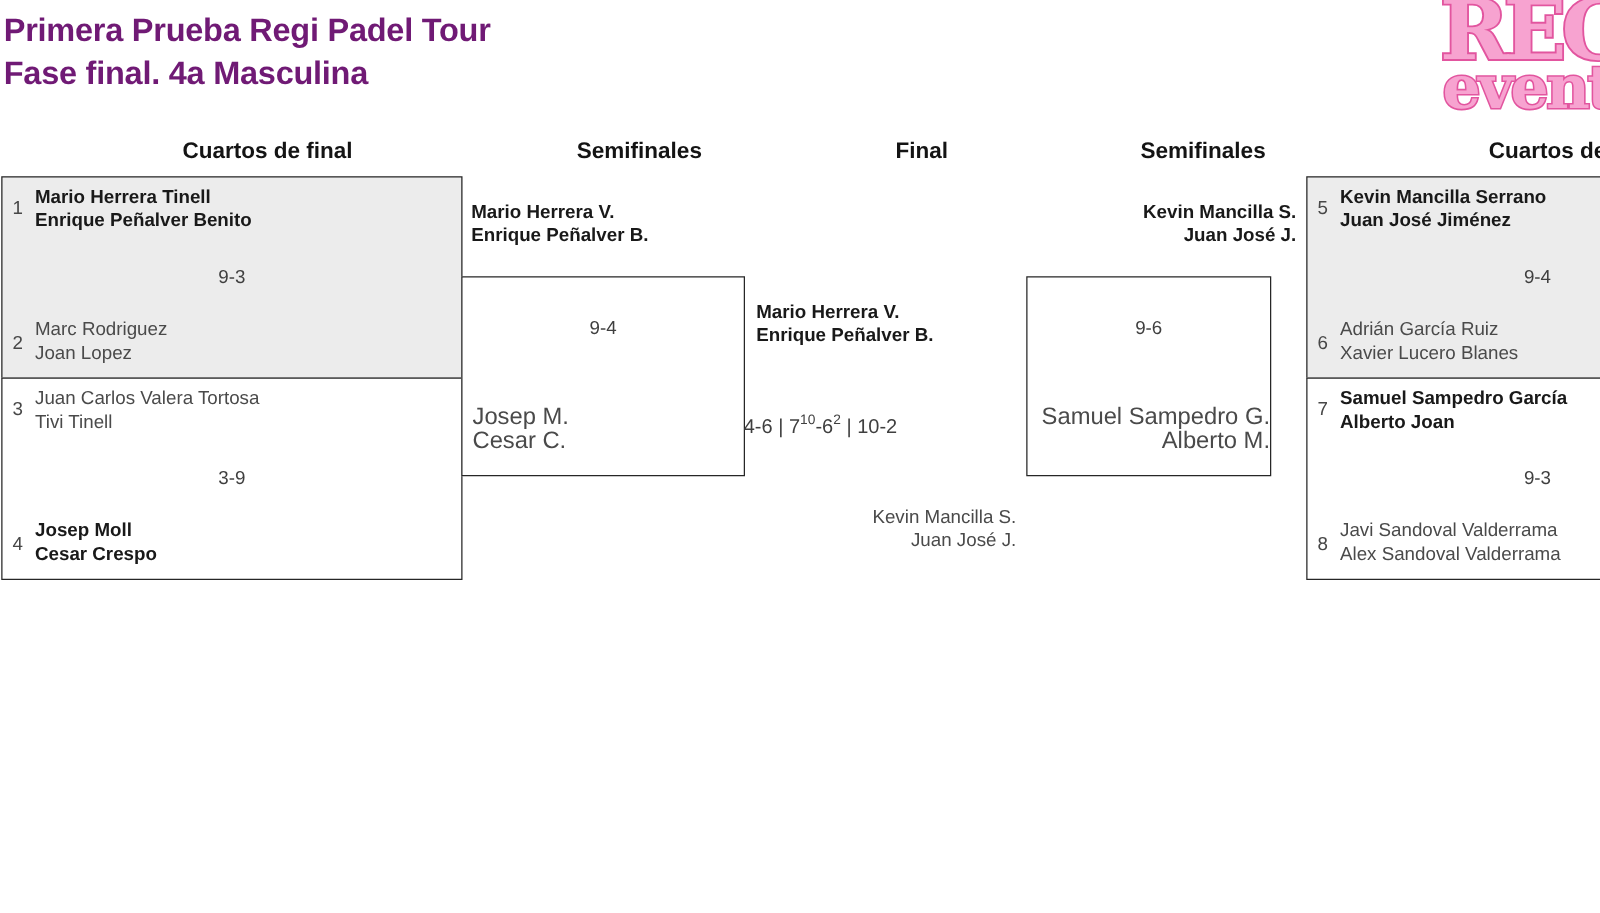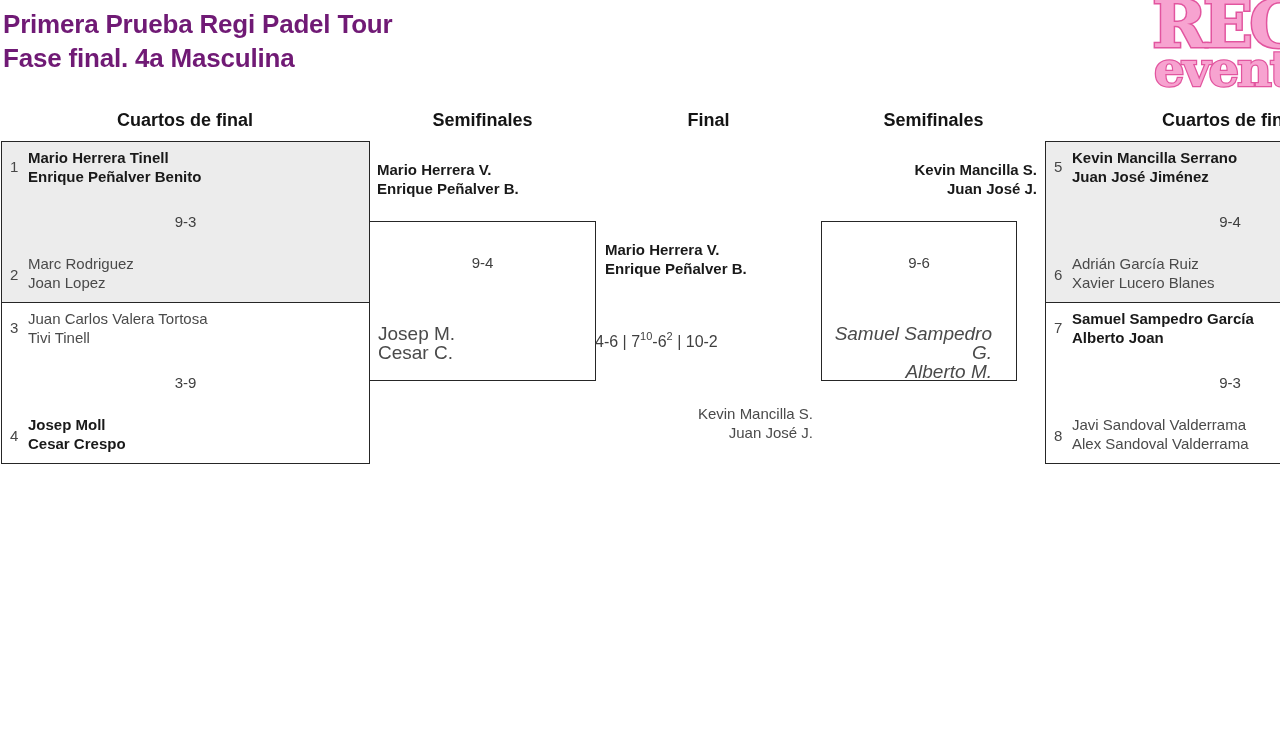--- a/index.html
+++ b/index.html
@@ -17,21 +17,21 @@
     font-size: 26px; font-weight: 700; line-height: 34px;
     color: #701a75; letter-spacing: -0.2px;
   }
 
   
   .logo { position: absolute; left: 1152px; top: 0; width: 230px; height: 100px; }
 
   
   .col-header {
     position: absolute; top: 110px; height: 24px;
-    text-align: center; font-size: 18px; font-weight: 700; color: #141414;
+    text-align: center; font-size: 18px; font-weight: 700; color: #141414; padding-left: 29px;
   }
   #h-qf-left  { left: 0;     width: 370px; }
   #h-sf-left  { left: 370px; width: 225px; }
   #h-final    { left: 595px; width: 227px; }
   #h-sf-right { left: 822px; width: 223px; }
   #h-qf-right { left: 1045px; width: 370px; }
 
   
   .match {
     position: absolute;
@@ -68,21 +68,21 @@
   .sf-box {
     position: absolute; top: 221px;
     height: 160px; border: 1px solid #262626;
     box-sizing: border-box; background: #ffffff;
   }
   #sf-left-box  { left: 369px; width: 227px; }
   #sf-right-box { left: 821px; width: 196px; }
   .sf-box .score { top: 32px; }
   .sf-loser { position: absolute; top: 102px; font-size: 19px; line-height: 19px; color: #4a4a4a; }
   #sf-left-box .sf-loser { left: 8px; }
-  #sf-right-box .sf-loser { right: 24px; text-align: right; font-style: italic; }
+  #sf-right-box .sf-loser { right: 0; text-align: right; }
 
   
   .names {
     position: absolute; font-size: 15px; line-height: 19px;
   }
   #sf-left-winner  { left: 377px; top: 160px; font-weight: 700; color: #191919; }
   #sf-right-winner { left: 822px; top: 160px; width: 215px; text-align: right; font-weight: 700; color: #191919; }
   #final-winner    { left: 605px; top: 240px; font-weight: 700; color: #191919; }
   #final-loser     { left: 595px; top: 404px; width: 218px; text-align: right; font-weight: 400; color: #4a4a4a; }
 

